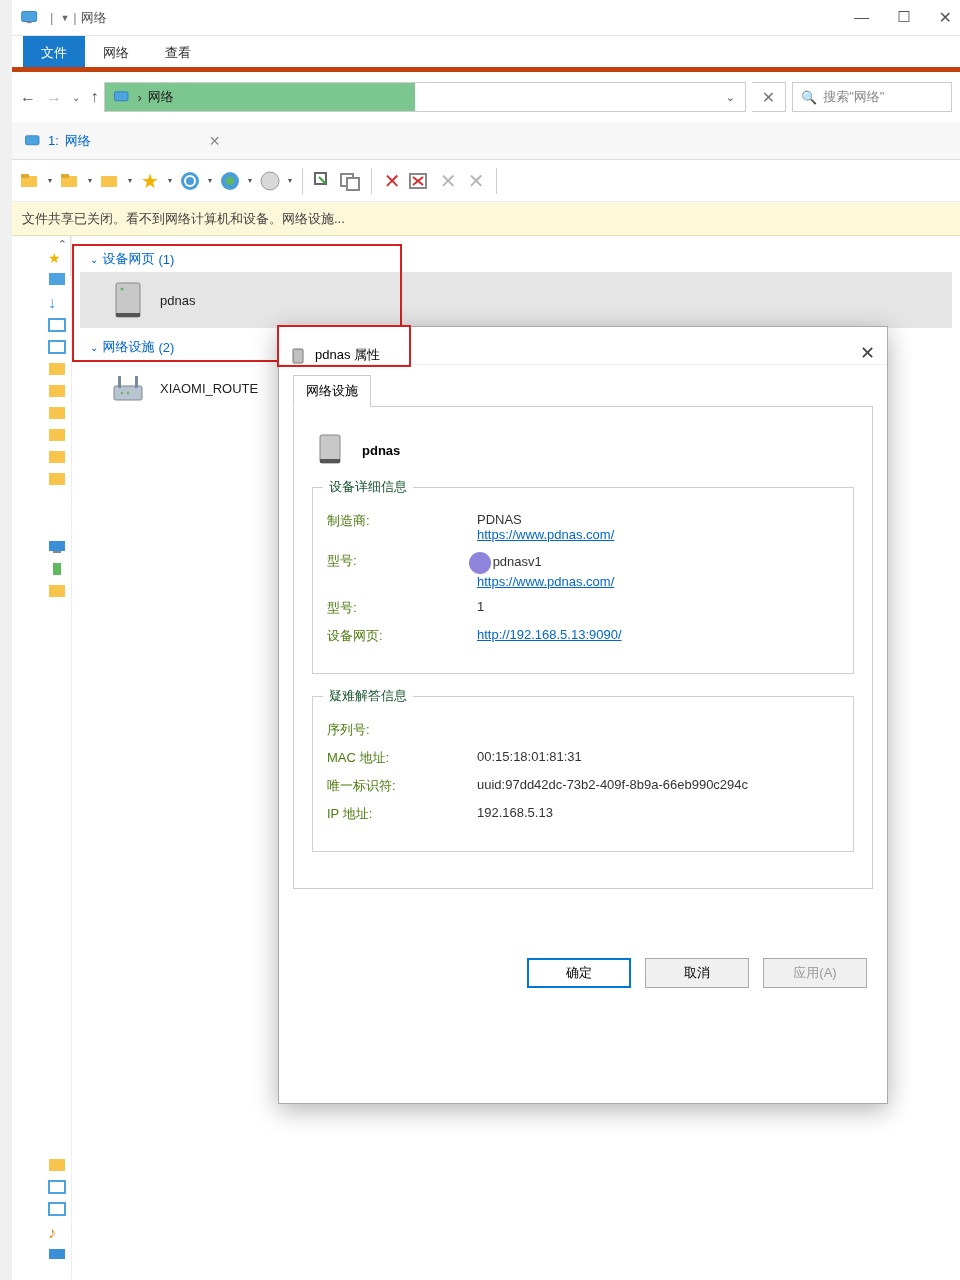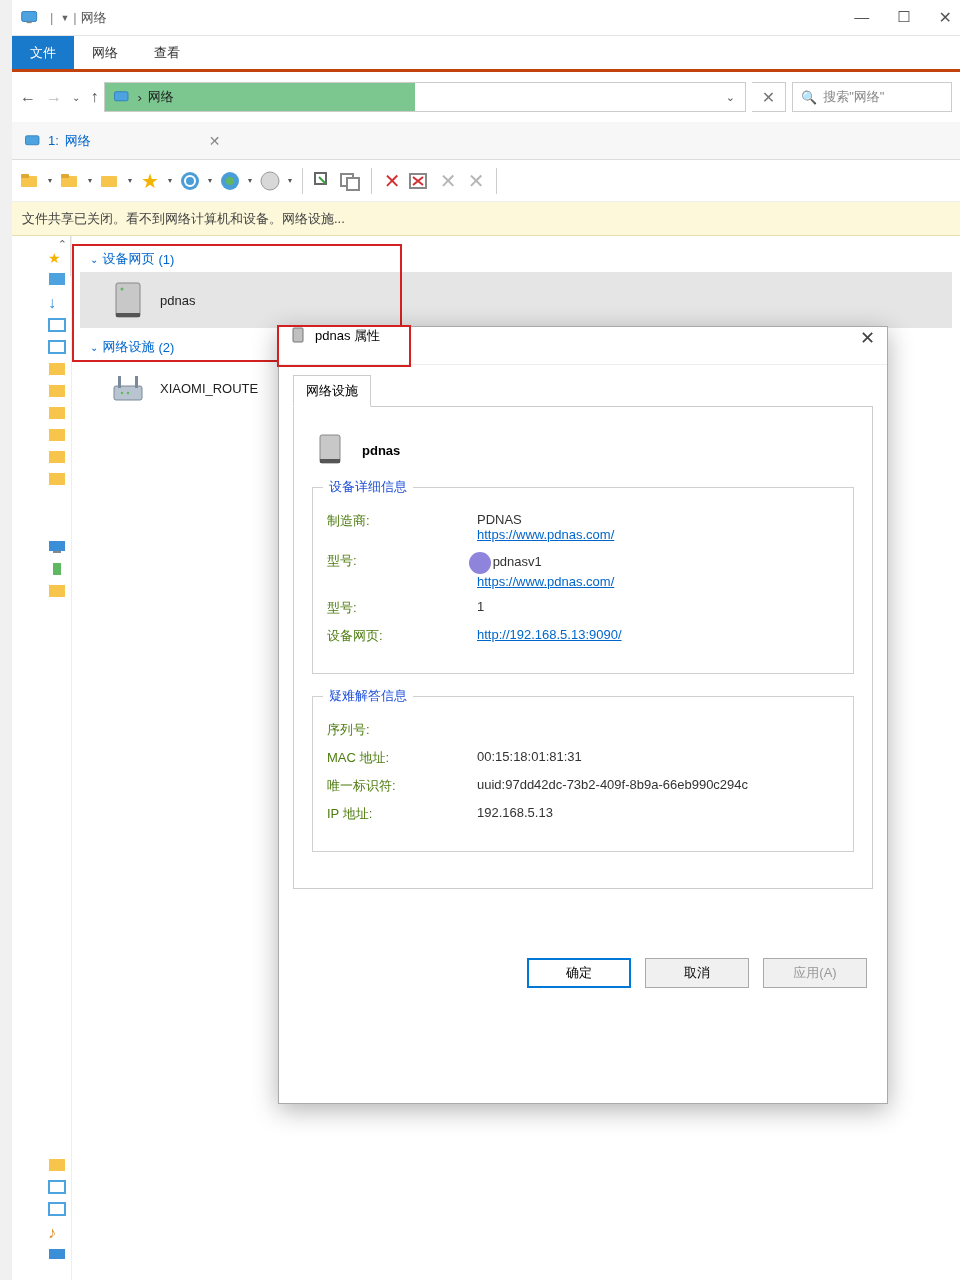--- a/index.html
+++ b/index.html
@@ -7,21 +7,21 @@
   
   .left-strip { position: absolute; left: 0; top: 0; width: 12px; height: 1280px; background: #f0f0f0; }
   
   .titlebar { position: absolute; left: 12px; top: 0; right: 0; height: 36px; background: #fff; display: flex; align-items: center; padding: 0 8px; border-bottom: 1px solid #e5e5e5; }
   .titlebar .tb-icon { width: 20px; height: 18px; margin-right: 6px; }
   .titlebar .sep { color: #888; margin: 0 4px; }
   .titlebar .title-text { color: #555; }
   .titlebar .caret { font-size: 9px; color: #666; margin-left: 3px; }
   .win-controls { margin-left: auto; display: flex; gap: 28px; color: #555; font-size: 15px; }
   
-  .ribbon-tabs { position: absolute; left: 12px; top: 36px; right: 0; height: 36px; background: #fff; display: flex; align-items: stretch; border-bottom: 3px solid #c2410c; }
+  .ribbon-tabs { position: absolute; left: 12px; top: 36px; right: 0; height: 36px; background: #fff; display: flex; align-items: stretch; border-bottom: 5px solid #c2410c; padding-left: 11px; }
   .ribbon-tab { padding: 8px 18px; color: #333; cursor: pointer; }
   .ribbon-tab.active { background: #1979ca; color: #fff; }
   
   .address-row { position: absolute; left: 12px; top: 78px; right: 0; height: 38px; display: flex; align-items: center; padding: 4px 8px; gap: 6px; }
   .nav-btns { display: flex; gap: 10px; align-items: center; color: #555; }
   .nav-btns span { font-size: 16px; cursor: pointer; }
   .addr-box { flex: 1; height: 30px; border: 1px solid #ccc; display: flex; align-items: center; background: #fff; }
   .addr-fill { display: flex; align-items: center; height: 100%; background: #7cc68f; padding: 0 8px; flex: 0.48; gap: 6px; }
   .addr-rest { flex: 0.52; display: flex; align-items: center; justify-content: flex-end; padding: 0 6px; }
   .addr-dd { color: #555; font-size: 11px; padding: 0 4px; }
@@ -50,30 +50,30 @@
   .group-header { color: #0066cc; padding: 4px 10px; display: flex; align-items: center; gap: 4px; cursor: pointer; }
   .group-header .chev { font-size: 10px; }
   .device-item { display: flex; align-items: center; gap: 12px; padding: 8px 28px; }
   .device-item.selected { background: #e5e5e5; }
   .device-img { width: 40px; height: 40px; display: flex; align-items: center; justify-content: center; }
   .device-name { color: #222; }
   .red-box { position: absolute; border: 2px solid #d32020; }
   
   
   .dialog { position: absolute; left: 278px; top: 326px; width: 610px; height: 778px; background: #fff; border: 1px solid #aaa; box-shadow: 0 6px 24px rgba(0,0,0,0.3); }
-  .dlg-title { height: 38px; display: flex; align-items: flex-start; padding: 0 12px; border-bottom: 1px solid #eee; }
+  .dlg-title { height: 38px; display: flex; align-items: flex-end; padding: 0 12px; border-bottom: 1px solid #eee; }
   .dlg-title .dlg-icon { width: 16px; height: 16px; margin-right: 8px; }
   .dlg-title .dlg-close { margin-left: auto; font-size: 18px; color: #444; cursor: pointer; }
   .dlg-body { padding: 10px 14px; }
   .dlg-tab-row { display: flex; border-bottom: 1px solid #ccc; }
   .dlg-tab { padding: 6px 12px; border: 1px solid #ccc; border-bottom: 1px solid #fff; background: #fff; margin-bottom: -1px; font-size: 13px; }
   .dlg-content { border:1px solid #ccc; border-top:none; padding: 18px 18px 14px; }
   .dlg-name-row { display: flex; align-items: center; gap: 18px; padding: 8px 4px 20px; font-weight: bold; }
   .group-box { border: 1px solid #d0d0d0; padding: 14px 14px 18px; margin-bottom: 22px; position: relative; }
-  .group-box .gb-label { position: absolute; top: -10px; left: 10px; background: #fff; padding: 0 6px; color: #1d4ed8; }
+  .group-box .gb-label { position: absolute; top: -10px; left: 10px; background: #fff; padding: 0 6px; color: #14532d; }
   .info-row { display: flex; margin: 10px 0; }
   .info-row .lbl { width: 150px; color: #4d7c0f; }
   .info-row .val { color: #333; flex: 1; }
   .info-row .val a, .link { color: #0066cc; text-decoration: underline; }
   .purple-dot { display: inline-block; width: 22px; height: 22px; border-radius: 50%; background: #7a6ed6; vertical-align: middle; margin-right: -10px; position: relative; left: -8px; opacity: 0.85; }
   .dlg-buttons { display: flex; justify-content: flex-end; gap: 14px; padding: 14px 20px; }
   .dlg-btn { width: 104px; height: 30px; border: 1px solid #aaa; background: #f0f0f0; font-size: 13px; cursor: pointer; margin-top: 45px; }
   .dlg-btn.primary { border: 2px solid #0078d7; background: #fff; }
   .dlg-btn.disabled { color: #999; }
   

